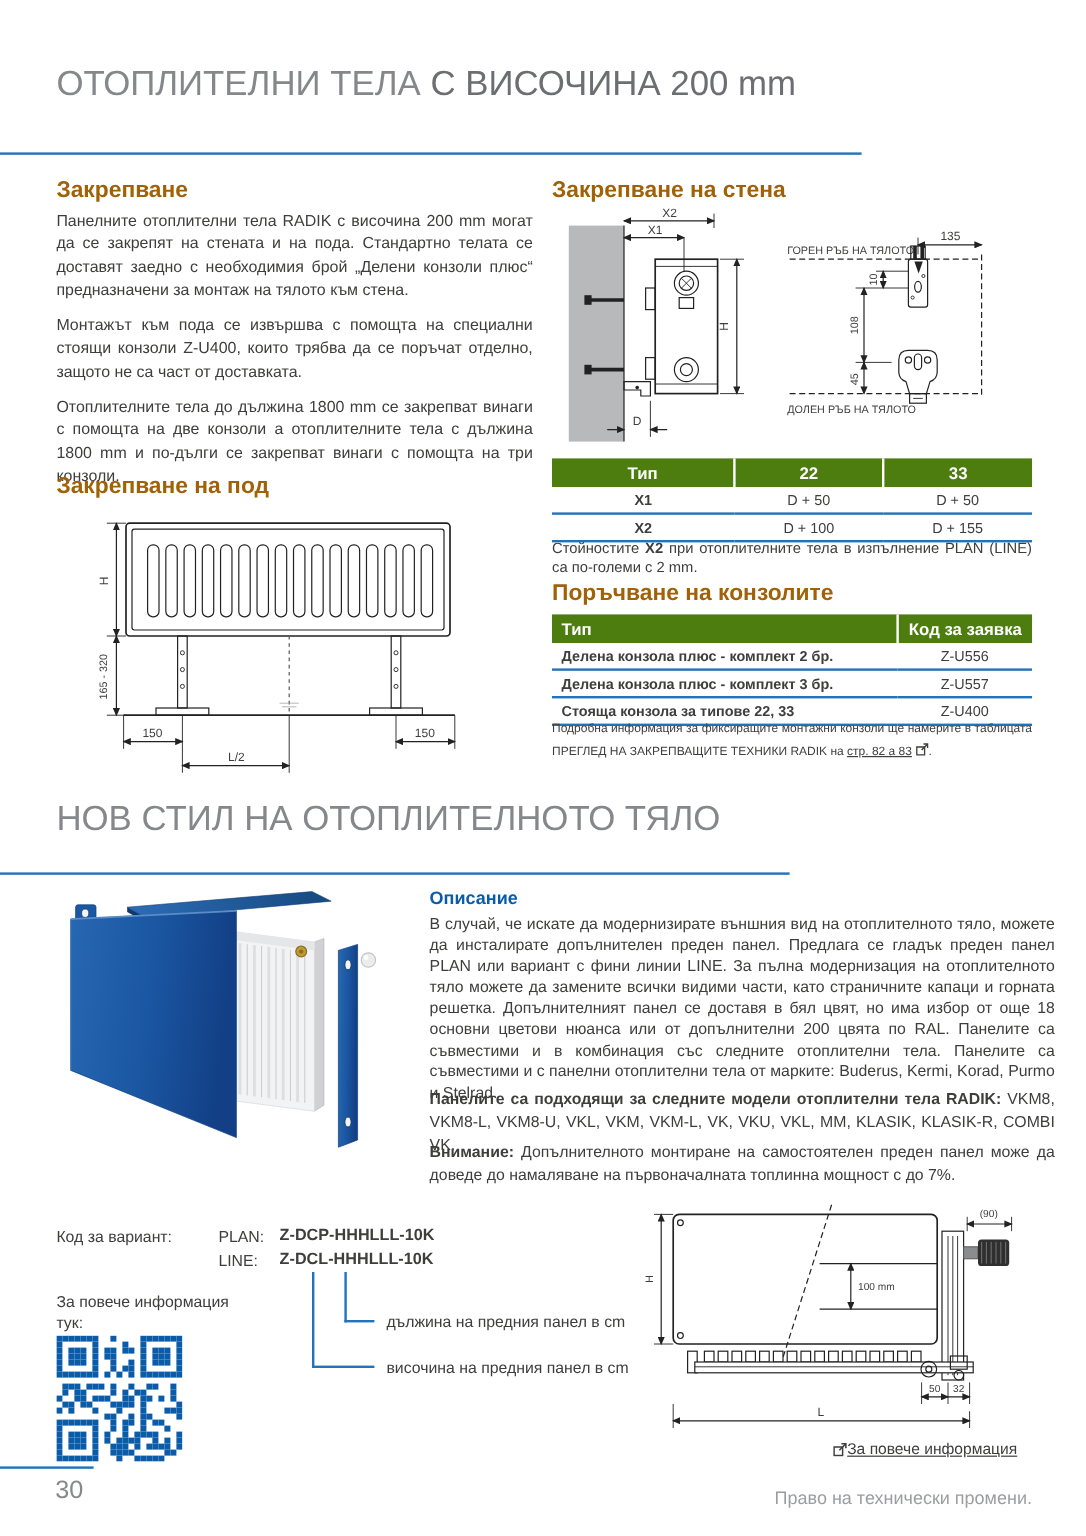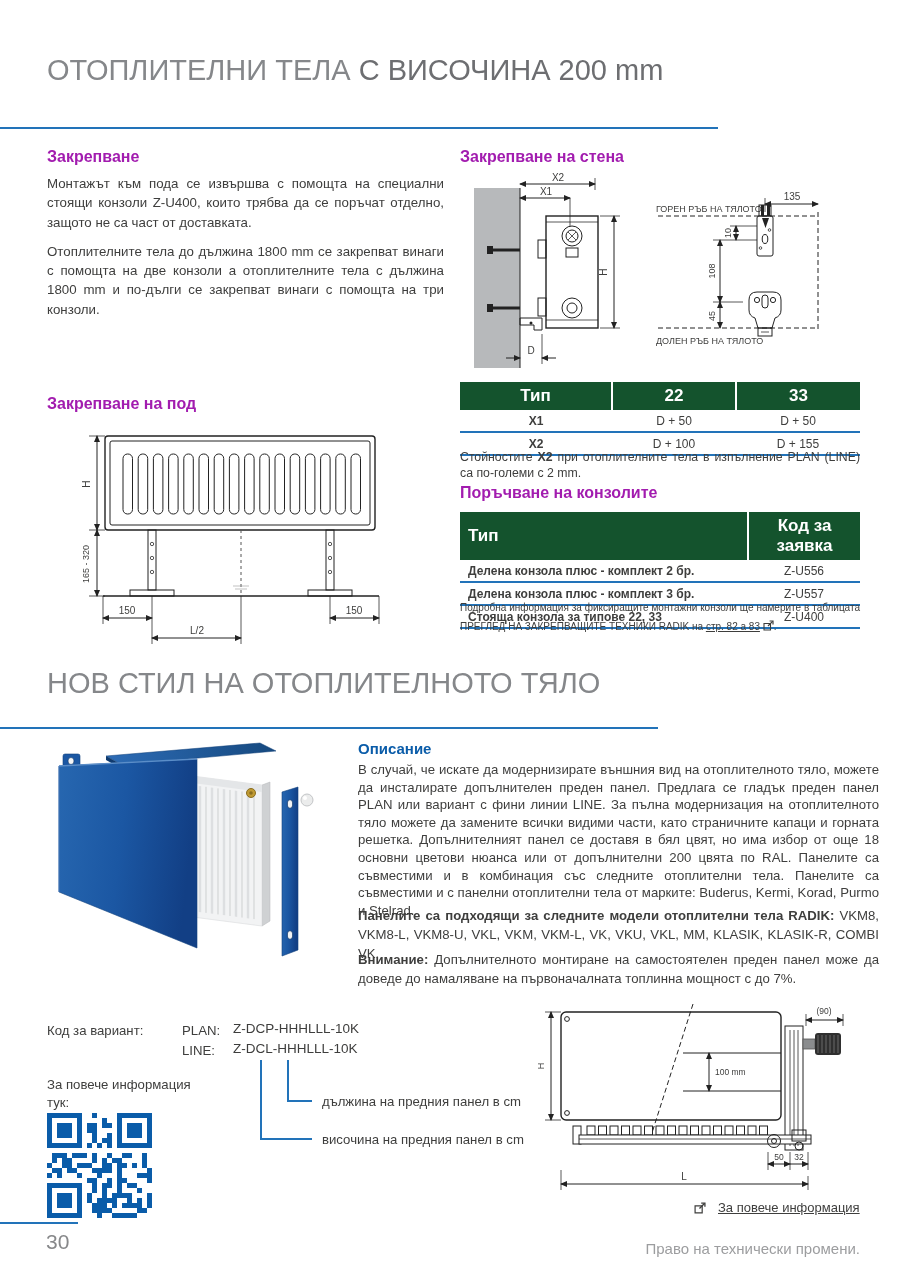--- a/index.html
+++ b/index.html
@@ -3,65 +3,66 @@
 <meta charset="utf-8">
 <style>
   *{margin:0;padding:0;box-sizing:border-box}
   html,body{background:#fff}
   .page{position:relative;width:905px;height:1280px;background:#ffffff;
         font-family:"Liberation Sans",sans-serif;color:#3e3e3d;overflow:hidden}
   .abs{position:absolute}
   .doc-title{font-size:29px;line-height:35px;color:#85878a;font-weight:400}
   .doc-title .tb{font-weight:400;color:#6d6e71}
   .rule{height:2px;background:#2273b9}
-  .h-blue{font-size:16px;font-weight:700;color:#a21caf}
+  .h-blue{font-size:19px;font-weight:700;color:#a16207}
   .h-blue-s{font-size:15px;font-weight:700;color:#0a5ca9}
   .body-txt{font-size:13.3px;line-height:19.3px;text-align:justify}
   .body-txt p{margin-bottom:10px}
   .desc-txt{font-size:13.2px;line-height:17.6px;text-align:justify}
   .note{font-size:12.3px;line-height:15.5px;text-align:justify}
   .note2{font-size:10px;line-height:19.3px;text-align:justify}
   .bld{font-weight:700}
   .dtable{width:100%;border-collapse:collapse}
-  .dtable th{background:#14532d;color:#fff;font-size:17px;font-weight:700;padding:4px 6px;border-left:2px solid #fff;text-align:center}
+  .dtable th{background:#4d7c0f;color:#fff;font-size:14px;font-weight:700;padding:4px 6px;border-left:2px solid #fff;text-align:center}
   .dtable th:first-child{border-left:none}
   .dtable td{font-size:12px;padding:3.5px 6px;border-bottom:2px solid #2273b9;text-align:center;background:#fff}
   .dtable td.b{font-weight:700}
   .t2 th.l,.t2 td.l{text-align:left;padding-left:8px}
   .doclink{color:#3e3e3d;text-decoration:underline;cursor:pointer}
   .gray-note{color:#9c9d9f;font-size:15px}
   .pagenum{color:#87888a;font-size:21px}
   .conn{background:#2273b9}
   .ord-lbl{font-size:13.2px;line-height:18px}
-  .ord-code{font-size:13.5px;font-weight:400}
+  .ord-code{font-size:13.5px;font-weight:700}
   svg text{font-family:"Liberation Sans",sans-serif;fill:#3e3e3d}
   .dim{stroke:#222;stroke-width:1;fill:none}
   .ext{stroke:#222;stroke-width:.75;fill:none}
   .thk{stroke:#222;stroke-width:1.4;fill:none}
   .thn{stroke:#222;stroke-width:1;fill:none}
   .dash{stroke:#222;stroke-width:1;fill:none;stroke-dasharray:5 3}
   .lab{font-size:10px}
   .lab9{font-size:9px}
   .lab8{font-size:8.5px}
-  .linkrow{font-size:13px;display:flex;align-items:center;gap:12px}
+  .linkrow{font-size:13px;display:flex;align-items:center;gap:0}
 </style>
 </head>
 <body>
 
 <div class="page">
 
   <div class="abs doc-title" style="left:47px;top:53px">
     <div>
       <span>ОТОПЛИТЕЛНИ ТЕЛА </span><span class="tb">С ВИСОЧИНА 200 mm</span>
     </div>
   </div>
   <div class="abs rule" style="left:0;top:127px;width:718px"></div>
 
   <div class="abs h-blue" style="left:47px;top:148px">Закрепване</div>
   <div class="abs body-txt" style="left:47px;top:174px;width:397px">
+    <p>Панелните отоплителни тела RADIK с височина 200 mm могат да се закрепят на стената и на пода. Стандартно телата се доставят заедно с необходимия брой „Делени конзоли плюс“ предназначени за монтаж на тялото към стена.</p>
     <p>Монтажът към пода се извършва с помощта на специални стоящи конзоли Z-U400, които трябва да се поръчат отделно, защото не са част от доставката.</p>
     <p>Отоплителните тела до дължина 1800 mm се закрепват винаги с помощта на две конзоли а отоплителните тела с дължина 1800 mm и по-дълги се закрепват винаги с помощта на три конзоли.</p>
   </div>
 
   <div class="abs h-blue" style="left:460px;top:148px">Закрепване на стена</div>
 
   <svg class="abs" style="left:458px;top:172px" width="402" height="198" viewBox="0 0 402 198">
     <defs>
       <marker id="ae1" markerWidth="7" markerHeight="6" refX="6" refY="3" orient="auto" markerUnits="userSpaceOnUse">
           <path d="M0,0L7,3L0,6Z" fill="#222"></path>

